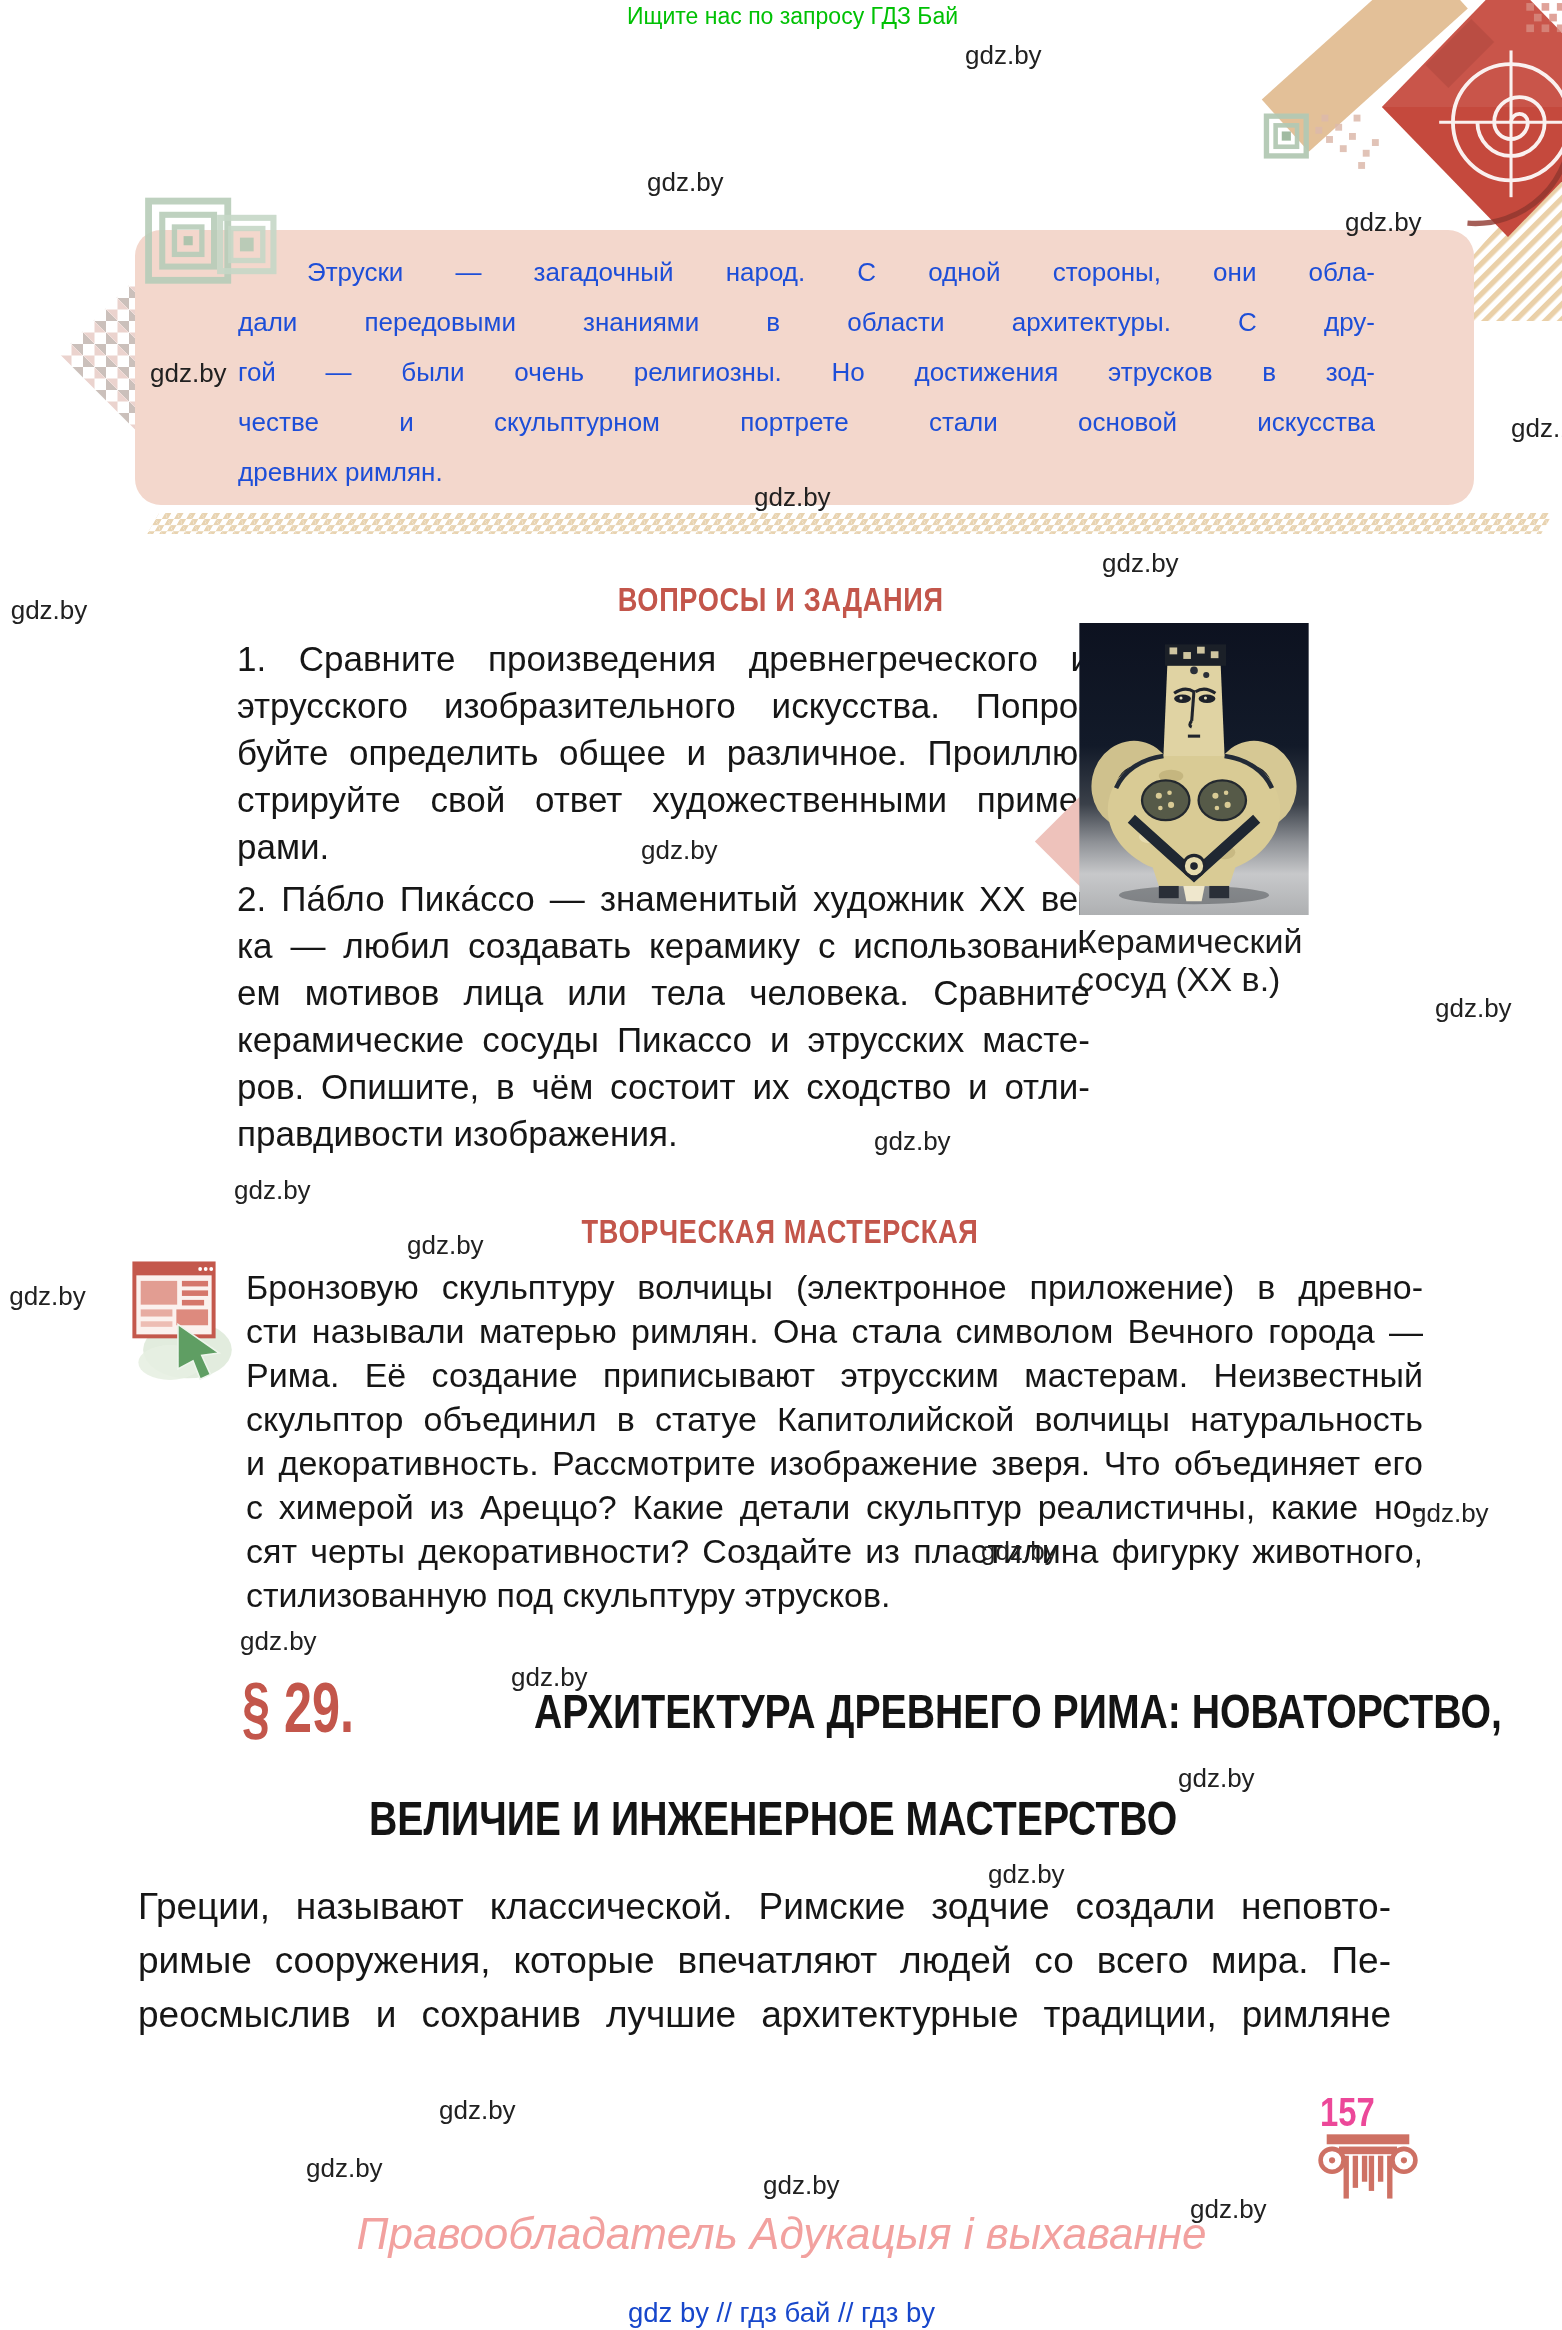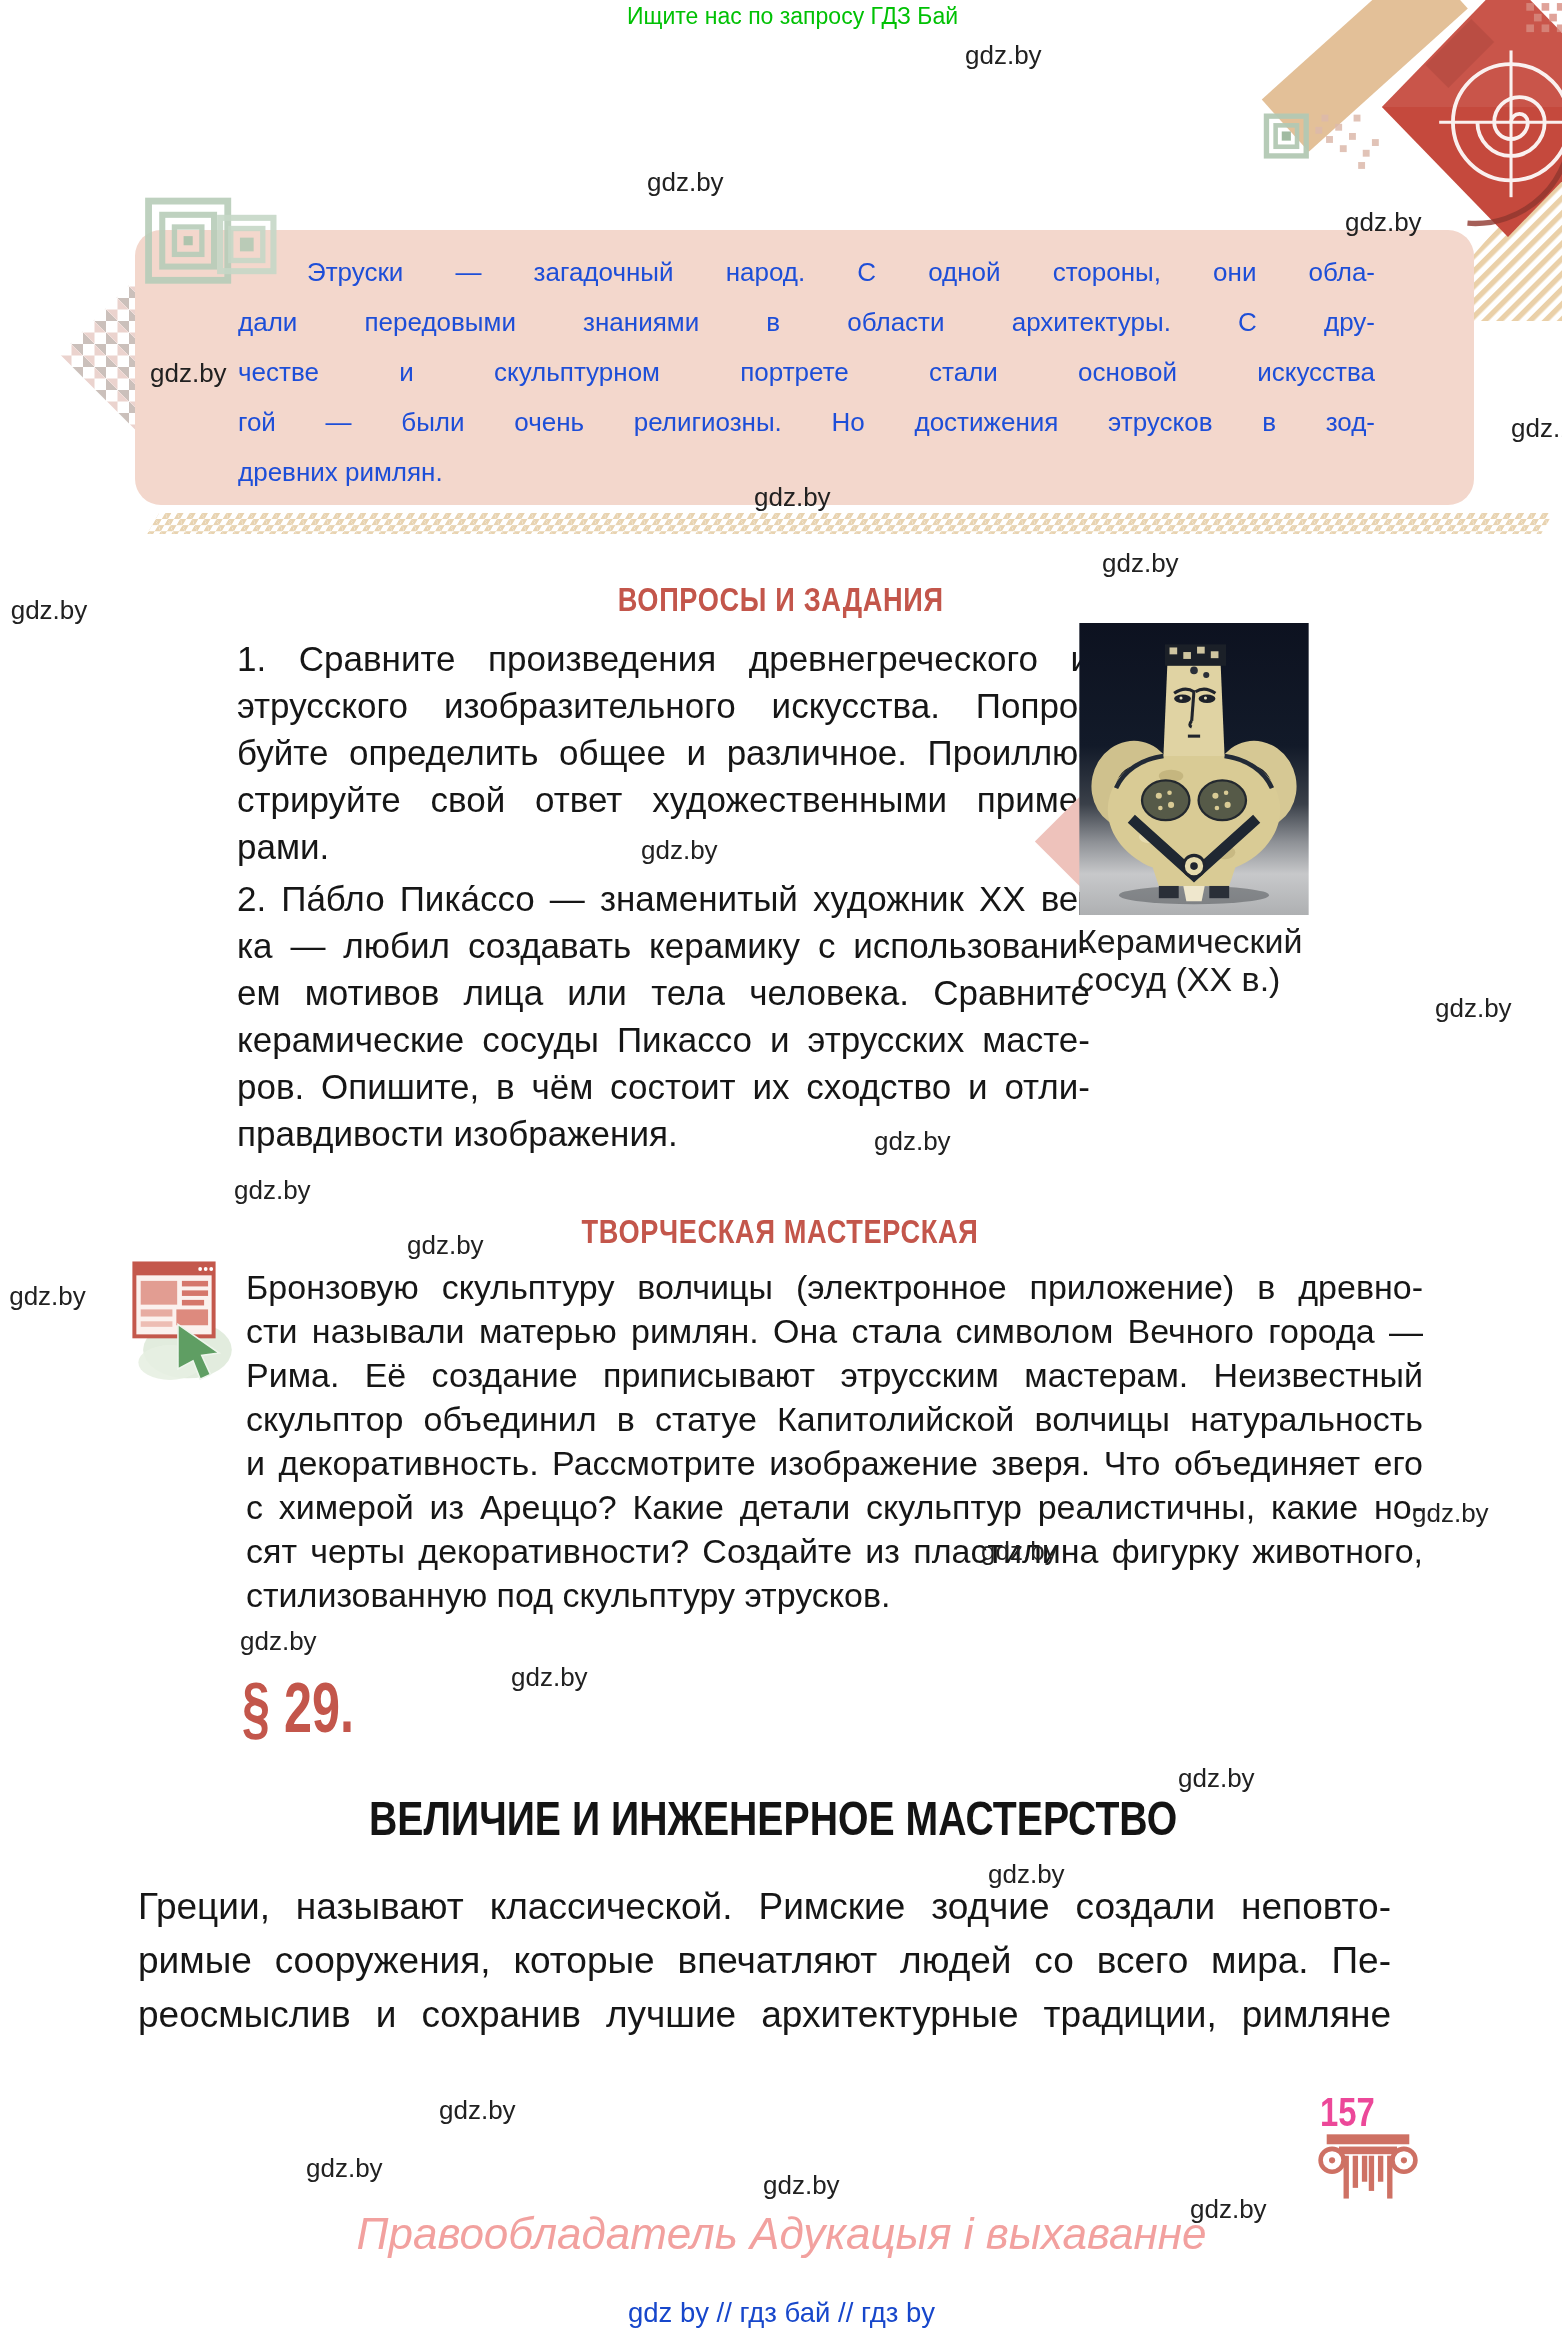--- a/index.html
+++ b/index.html
@@ -146,22 +146,22 @@
         <rect x="128" y="56" width="18" height="18" fill="#b4cab5" stroke="none"></rect>
       </g>
     </svg>
   </div>
   <div class="dotdiamond"></div>
 
   <div class="introbox">
     <div class="introtext">
       <div class="line" style="text-indent:69px;">Этруски — загадочный народ. С одной стороны, они обла-</div>
       <div class="line">дали передовыми знаниями в области архитектуры. С дру-</div>
+      <div class="line">гой — были очень религиозны. Но достижения этрусков в зод-</div>
       <div class="line">честве и скульптурном портрете стали основой искусства</div>
-      <div class="line">гой — были очень религиозны. Но достижения этрусков в зод-</div>
       <div class="line end">древних римлян.</div>
     </div>
   </div>
   <div class="hatchband"></div>
 
   <div class="abs" style="left:138px;top:580px;width:1285px;text-align:center;z-index:4;">
     <span class="redhead cond">ВОПРОСЫ И ЗАДАНИЯ</span>
   </div>
 
   <div class="qblock" style="top:635px;">
@@ -295,20 +295,23 @@
     <div class="line">скульптор объединил в статуе Капитолийской волчицы натуральность</div>
     <div class="line">и декоративность. Рассмотрите изображение зверя. Что объединяет его</div>
     <div class="line">с химерой из Ареццо? Какие детали скульптур реалистичны, какие но-</div>
     <div class="line">сят черты декоративности? Создайте из пластилина фигурку животного,</div>
     <div class="line end">стилизованную под скульптуру этрусков.</div>
   </div>
 
   <div class="abs" style="left:242px;top:1668px;font-size:70px;font-weight:bold;color:#c3564b;z-index:4;">
     <span class="cond-l" style="transform:scaleX(.72);">§ 29.</span>
   </div>
+  <div class="abs" style="left:413px;top:1683px;width:918px;text-align:center;font-size:49px;font-weight:bold;color:#141414;z-index:4;">
+    <span class="cond">АРХИТЕКТУРА ДРЕВНЕГО РИМА: НОВАТОРСТВО,</span>
+  </div>
   <div class="abs" style="left:138px;top:1790px;width:1270px;text-align:center;font-size:49px;font-weight:bold;color:#141414;z-index:4;">
     <span class="cond">ВЕЛИЧИЕ И ИНЖЕНЕРНОЕ МАСТЕРСТВО</span>
   </div>
 
   <div class="parablock">
     <div class="line">Греции, называют классической. Римские зодчие создали неповто-</div>
     <div class="line">римые сооружения, которые впечатляют людей со всего мира. Пе-</div>
     <div class="line">реосмыслив и сохранив лучшие архитектурные традиции, римляне</div>
   </div>
 

